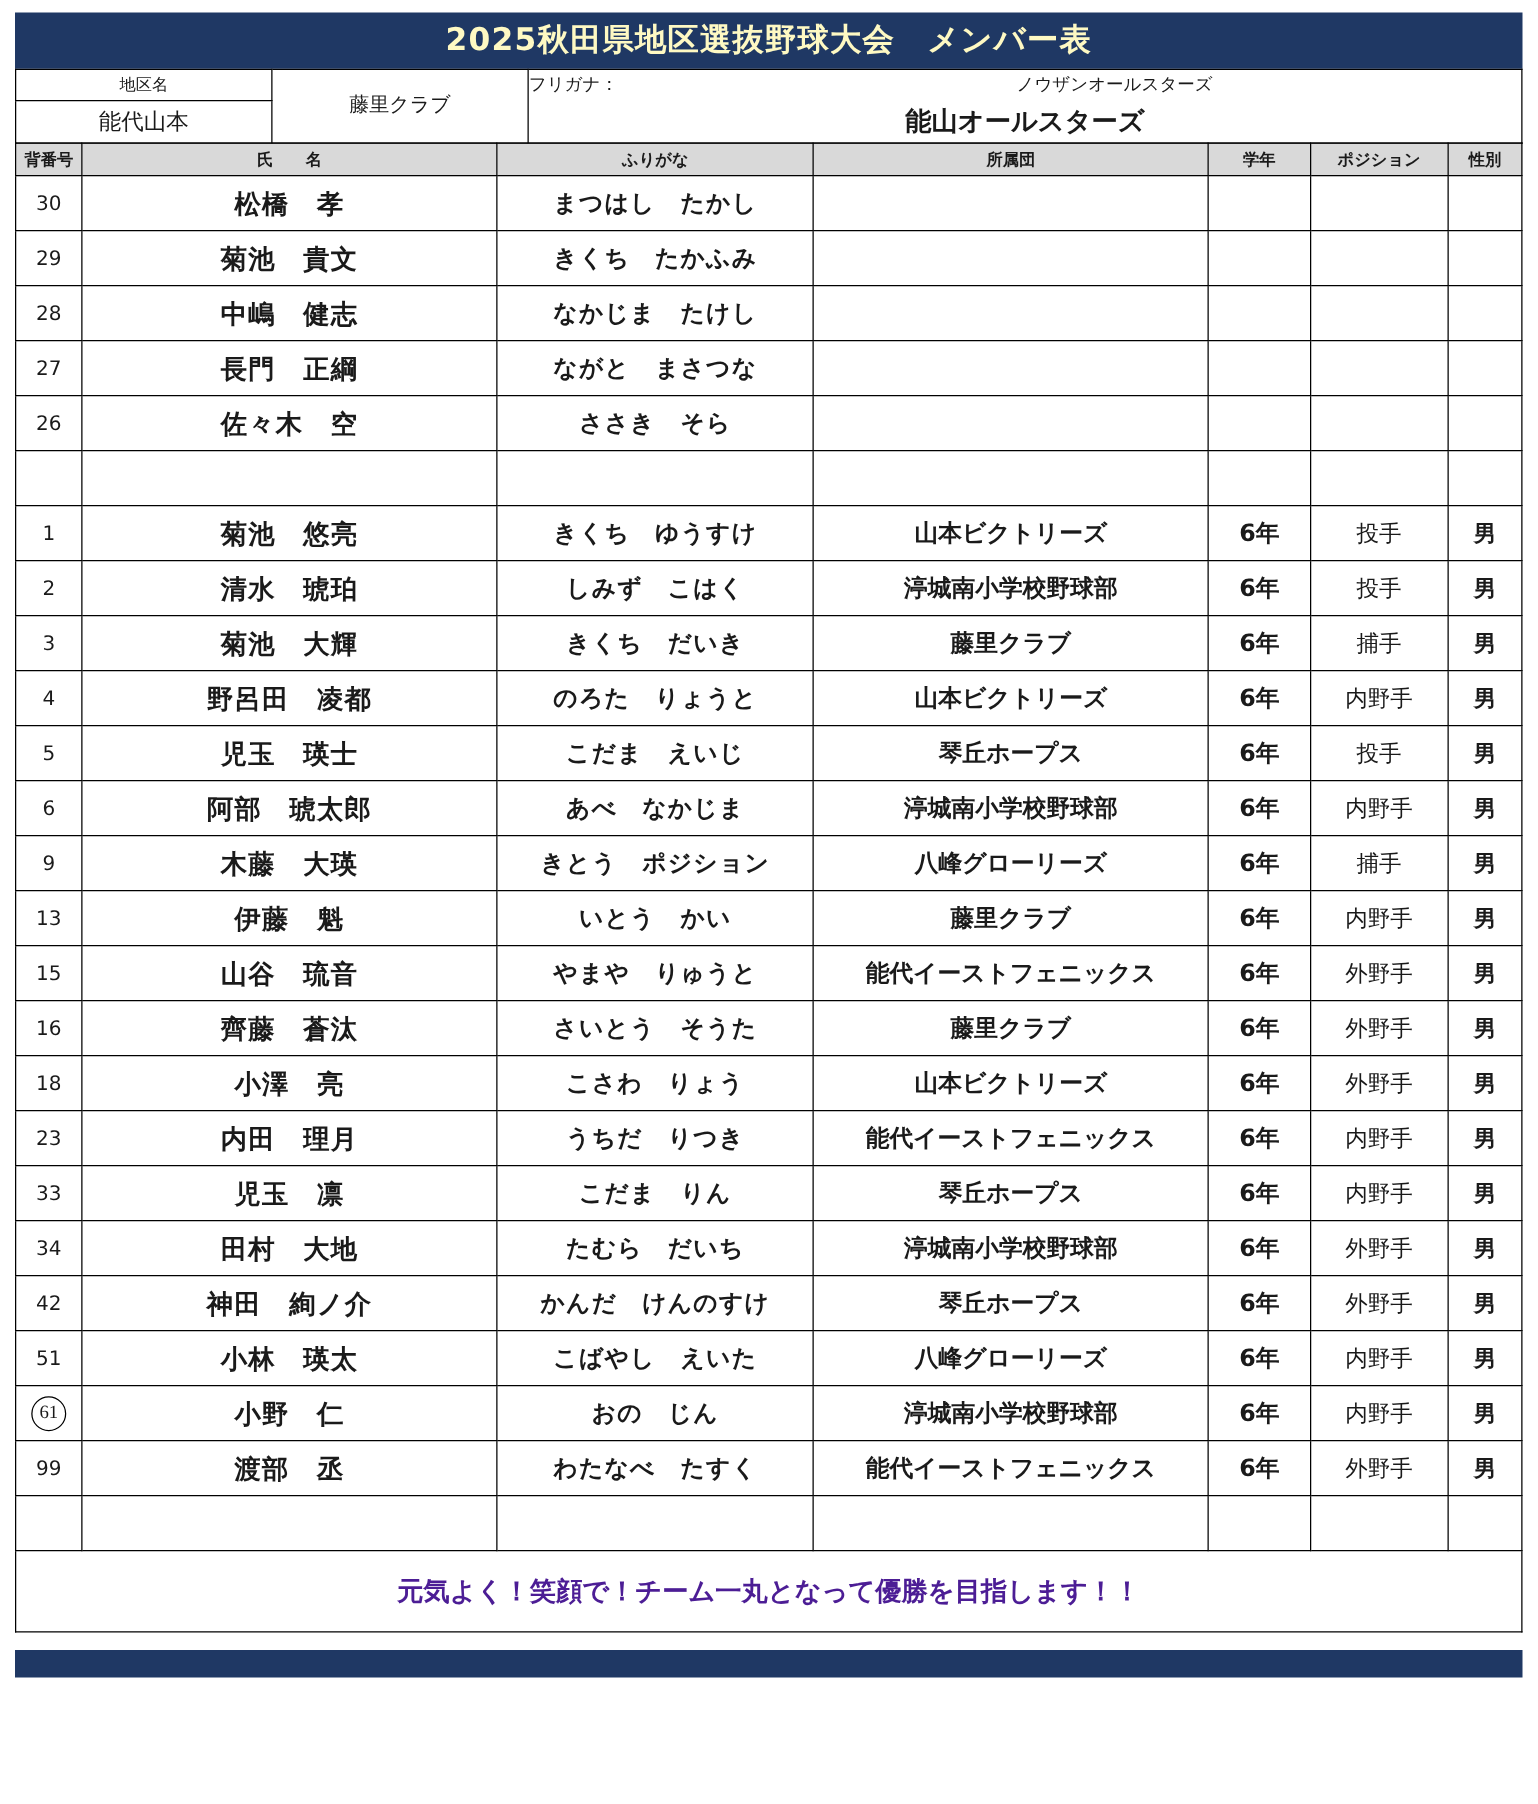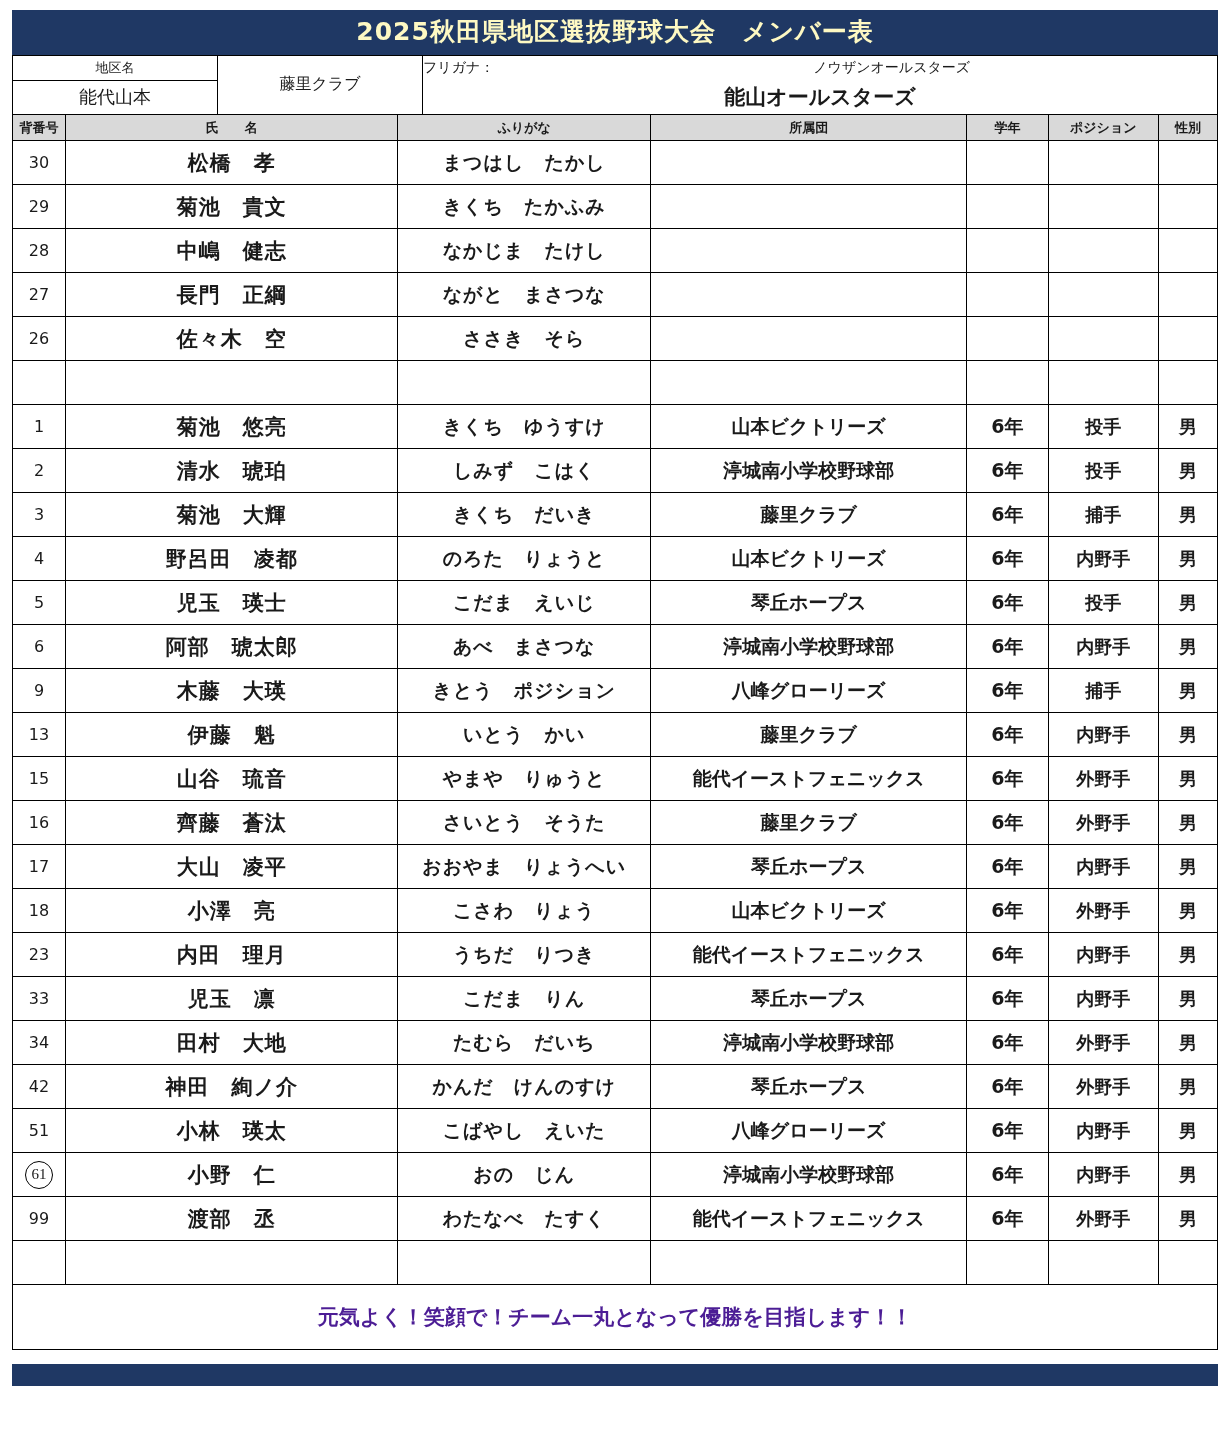--- a/index.html
+++ b/index.html
@@ -97,21 +97,21 @@
   th.c-kana { width: 248px; }
   th.c-team { width: 310px; }
   th.c-grade{ width: 80px; }
   th.c-pos  { width: 108px; }
   th.c-sex  { width: 58px; }
   td.no  { font-size: 16px; border-radius: 18px; }
   td.name { font-size: 21px; font-weight: bold; letter-spacing: 1px; }
   td.kana { font-size: 19px; font-weight: bold; letter-spacing: 1px; }
   td.team { font-size: 19px; font-weight: bold; }
   td.grade { font-size: 19px; font-weight: bold; }
-  td.pos { font-size: 18px; font-weight: bold; }
+  td.pos { font-size: 18px; font-weight: normal; }
   td.sex { font-size: 18px; font-weight: bold; }
   .circled {
     display: inline-block;
     border: 1.5px solid #000;
     border-radius: 50%;
     width: 26px;
     height: 26px;
     line-height: 25px;
     font-size: 15px;
     font-family: Liberation Serif, serif;
@@ -280,21 +280,21 @@
           <td class="name">児玉　瑛士</td>
           <td class="kana">こだま　えいじ</td>
           <td class="team">琴丘ホープス</td>
           <td class="grade">6年</td>
           <td class="pos">投手</td>
           <td class="sex">男</td>
         </tr>
         <tr>
           <td class="no">6</td>
           <td class="name">阿部　琥太郎</td>
-          <td class="kana">あべ　まさつな</td>
+          <td class="kana">あべ　なかじま</td>
           <td class="team">渟城南小学校野球部</td>
           <td class="grade">6年</td>
           <td class="pos">内野手</td>
           <td class="sex">男</td>
         </tr>
         <tr>
           <td class="no">9</td>
           <td class="name">木藤　大瑛</td>
           <td class="kana">きとう　ポジション</td>
           <td class="team">八峰グローリーズ</td>
@@ -323,29 +323,20 @@
         <tr>
           <td class="no">16</td>
           <td class="name">齊藤　蒼汰</td>
           <td class="kana">さいとう　そうた</td>
           <td class="team">藤里クラブ</td>
           <td class="grade">6年</td>
           <td class="pos">外野手</td>
           <td class="sex">男</td>
         </tr>
         <tr>
-          <td class="no">17</td>
-          <td class="name">大山　凌平</td>
-          <td class="kana">おおやま　りょうへい</td>
-          <td class="team">琴丘ホープス</td>
-          <td class="grade">6年</td>
-          <td class="pos">内野手</td>
-          <td class="sex">男</td>
-        </tr>
-        <tr>
           <td class="no">18</td>
           <td class="name">小澤　亮</td>
           <td class="kana">こさわ　りょう</td>
           <td class="team">山本ビクトリーズ</td>
           <td class="grade">6年</td>
           <td class="pos">外野手</td>
           <td class="sex">男</td>
         </tr>
         <tr>
           <td class="no">23</td>

